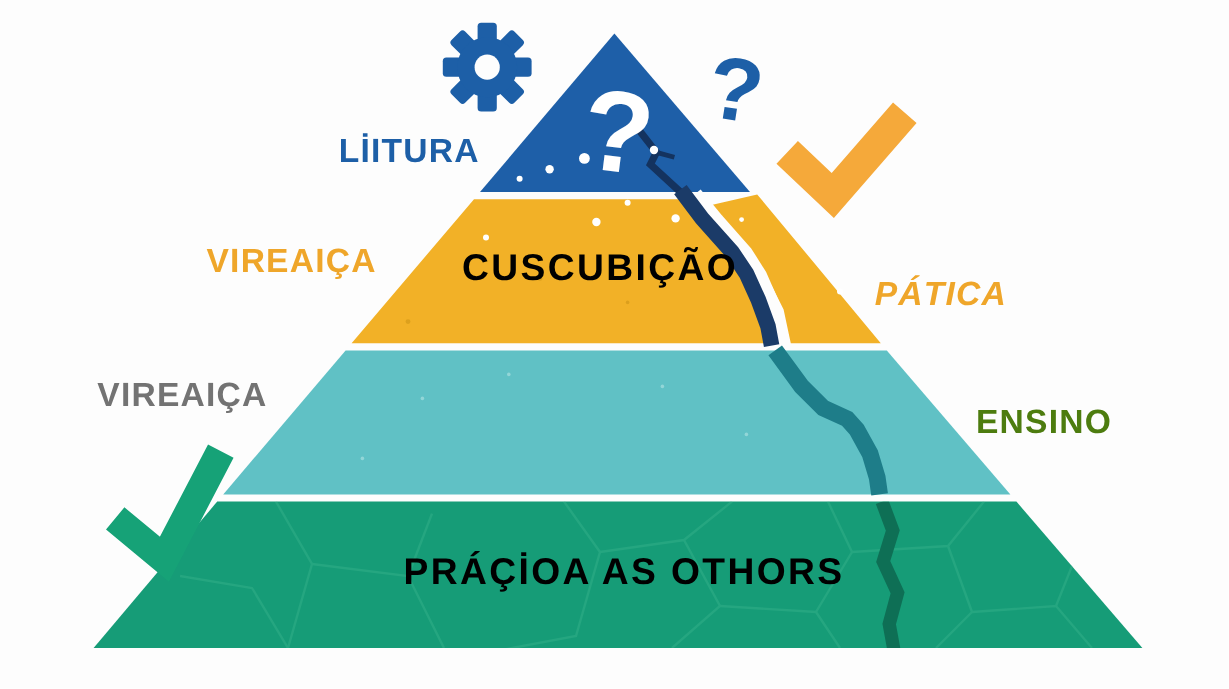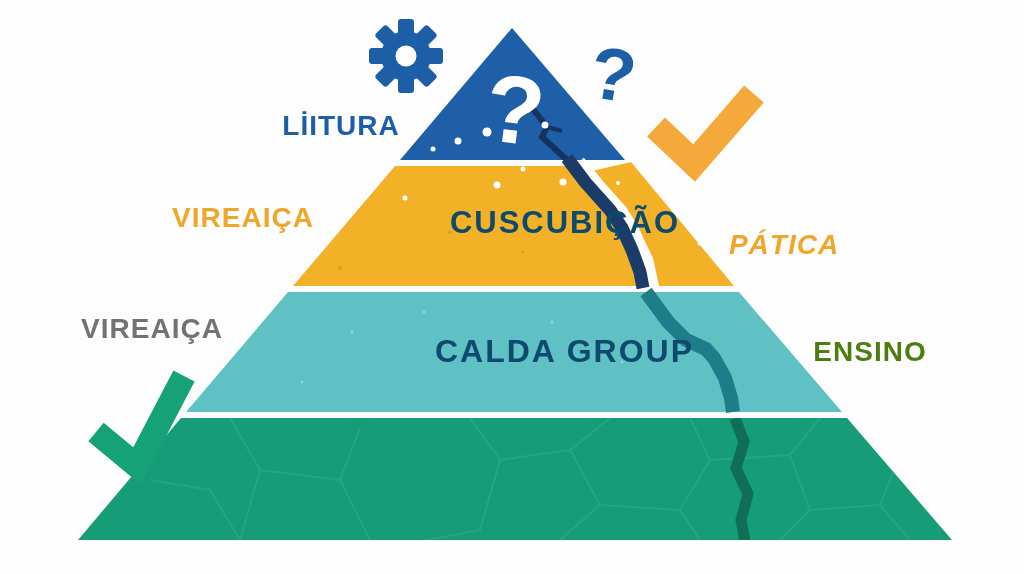--- a/index.html
+++ b/index.html
@@ -12,21 +12,21 @@
   }
   .stage svg{position:absolute;left:0;top:0;}
   .lbl{
     position:absolute;
     font-weight:bold;
     text-align:center;
     letter-spacing:1px;
     white-space:nowrap;
     user-select:none;
   }
-  .band-lbl{color:#0c4a6e;text-align:right;}
+  .band-lbl{color:#000000;}
   .lbl-liitura   {left:231px;top:110px;width:220px;font-size:28px;color:#1d5fa7;}
   .lbl-diredicar {left:123px;top:202px;width:240px;font-size:28px;color:#efa62a;}
   .lbl-vireaica  {left:42px; top:313px;width:220px;font-size:28px;color:#737373;}
   .lbl-patica    {left:674px;top:229px;width:220px;font-size:28px;color:#efa62a;font-style:italic;}
   .lbl-ensino    {left:760px;top:336px;width:220px;font-size:28px;color:#4d7c0f;}
   .lbl-band2{left:320px;top:205px;width:360px;font-size:31px;letter-spacing:2px;}
   .lbl-band3{left:314px;top:333px;width:380px;font-size:32px;letter-spacing:2px;}
   .lbl-band4{left:280px;top:459px;width:480px;font-size:31px;letter-spacing:2px;}
 </style>
 </head>
@@ -121,15 +121,15 @@
     <polyline points="96,432 137,466 184,376" fill="none" stroke-width="24" stroke-linecap="butt" stroke-linejoin="miter" stroke="#16A277"></polyline>
   </svg>
 
   <div class="lbl lbl-liitura">LİITURA</div>
   <div class="lbl lbl-diredicar">VIREAIÇA</div>
   <div class="lbl lbl-vireaica">VIREAIÇA</div>
   <div class="lbl lbl-patica">PÁTICA</div>
   <div class="lbl lbl-ensino">ENSINO</div>
 
   <div class="lbl band-lbl lbl-band2">CUSCUBIÇÃO</div>
-  <div class="lbl band-lbl lbl-band3">CALDA GROUP</div>
+  <div class="lbl band-lbl lbl-band4">PRÁÇİOA AS OTHORS</div>
 
 </div>
 
 </body></html>

